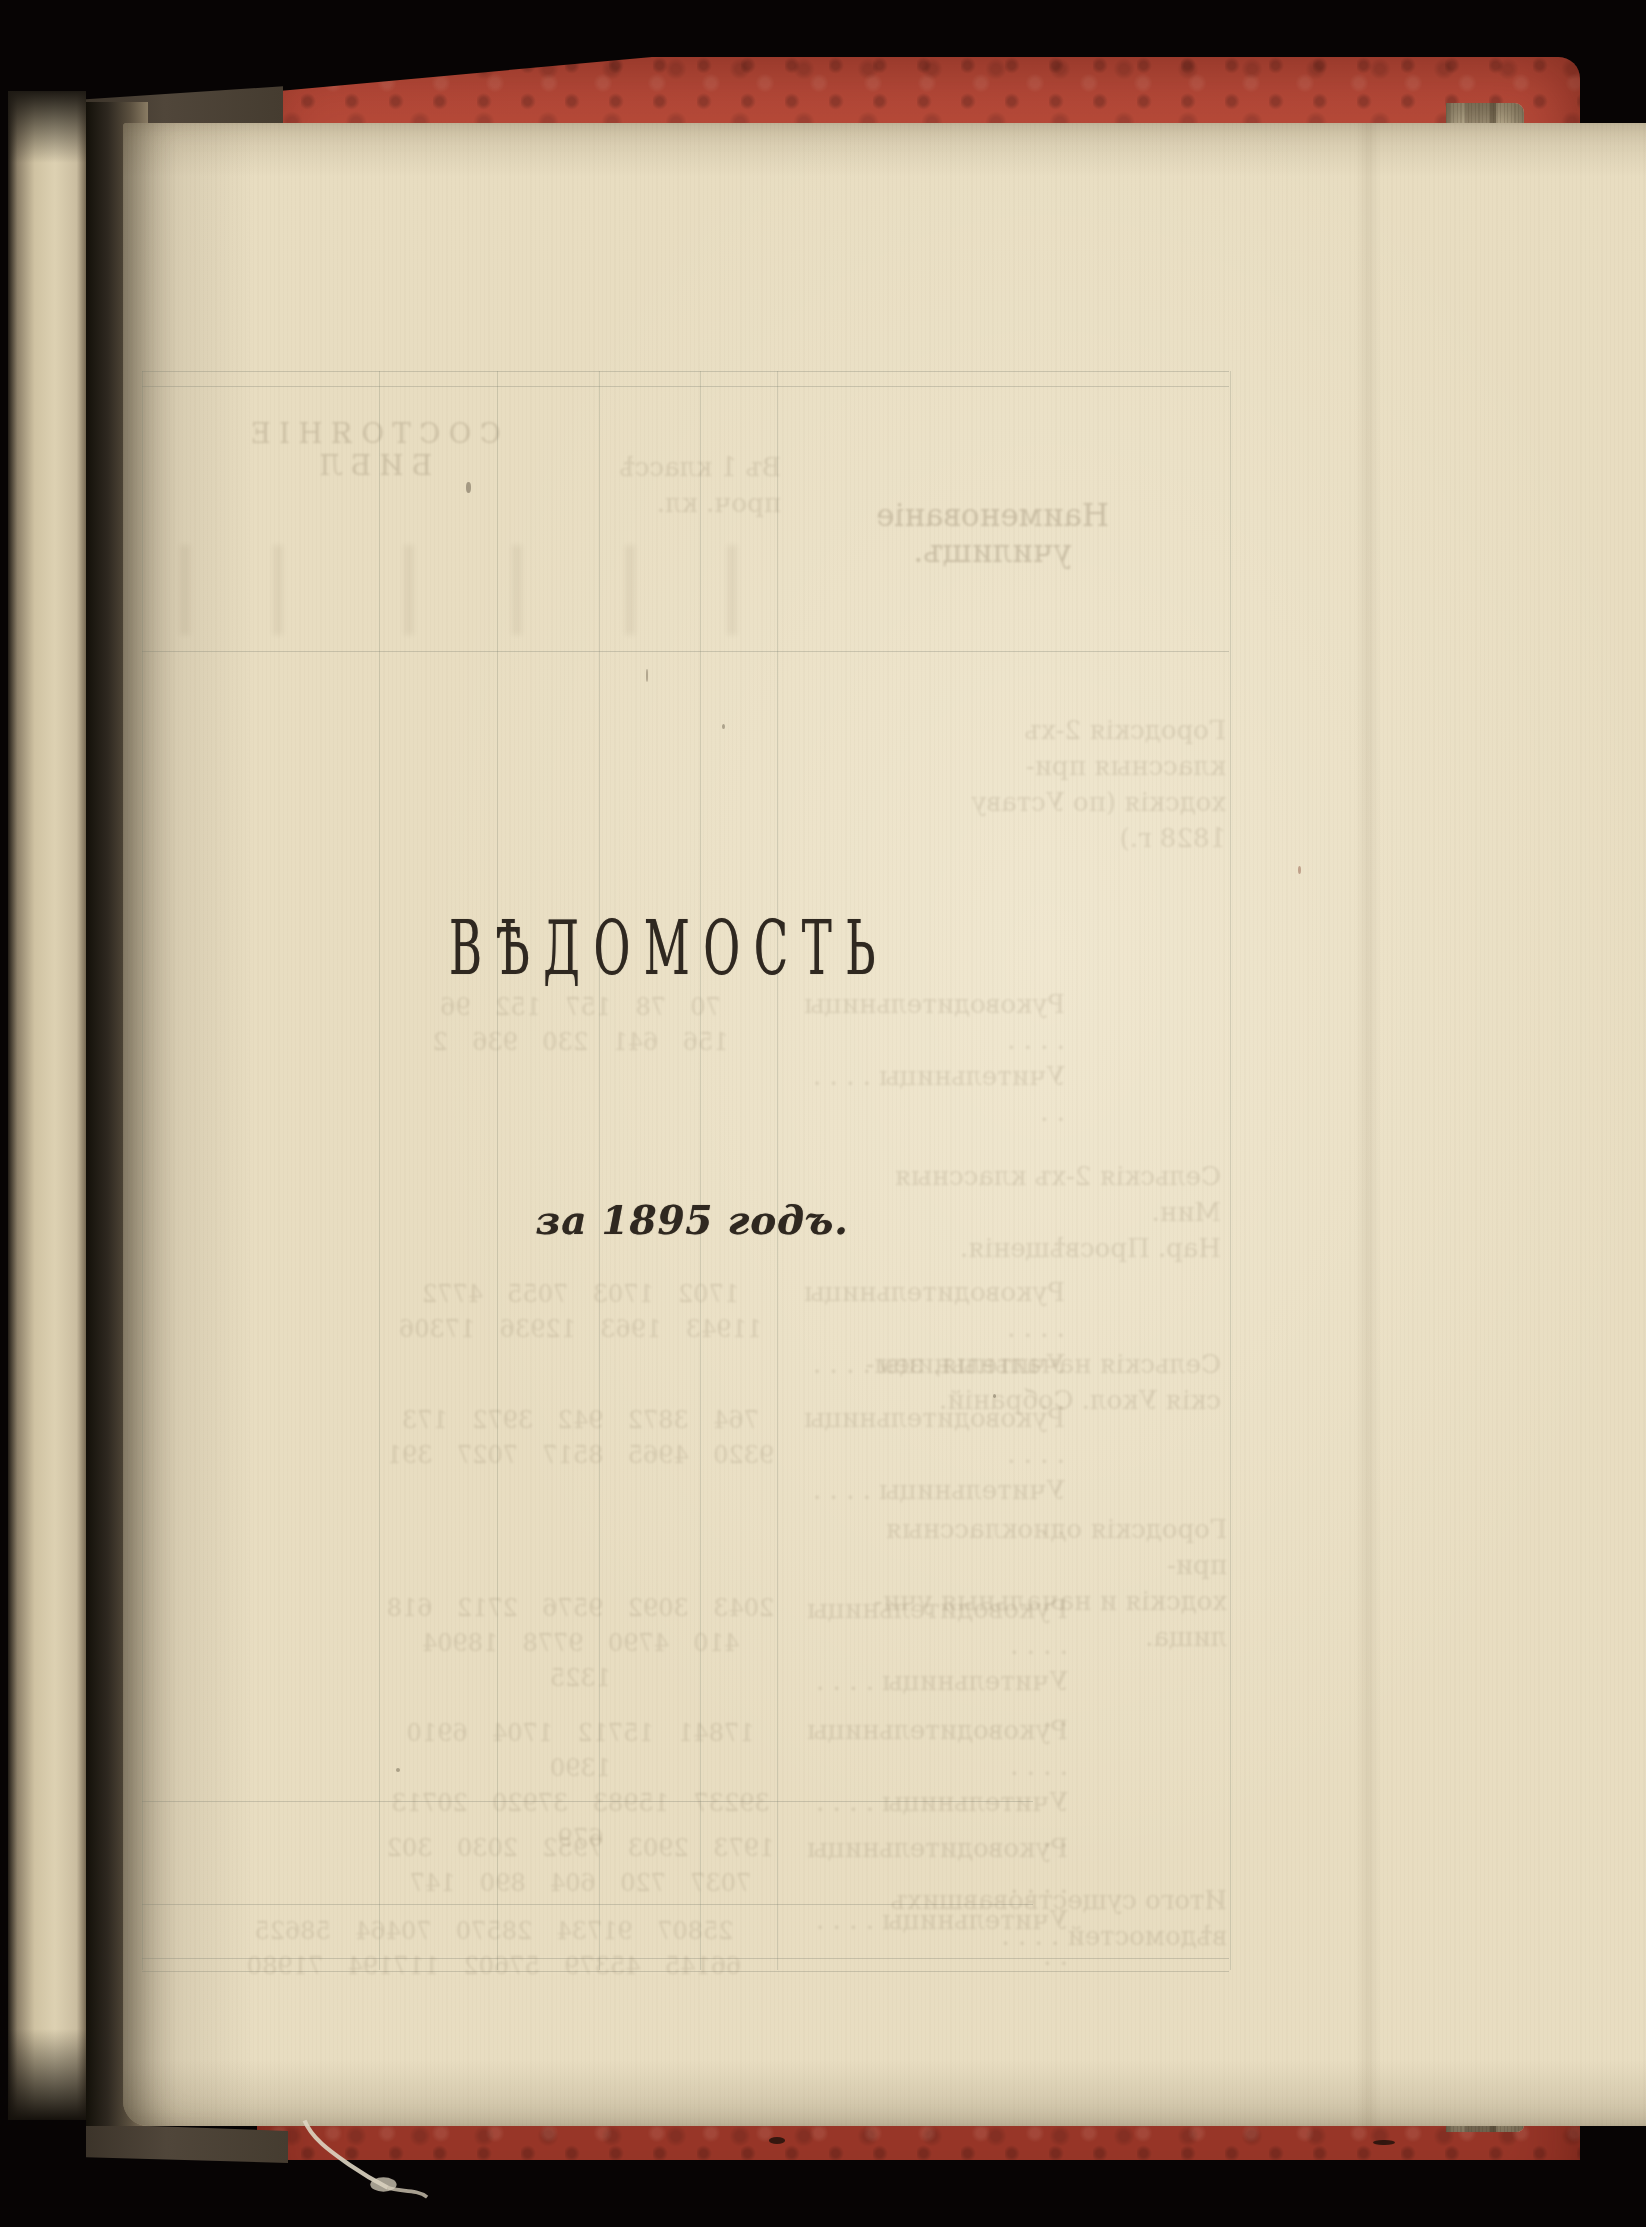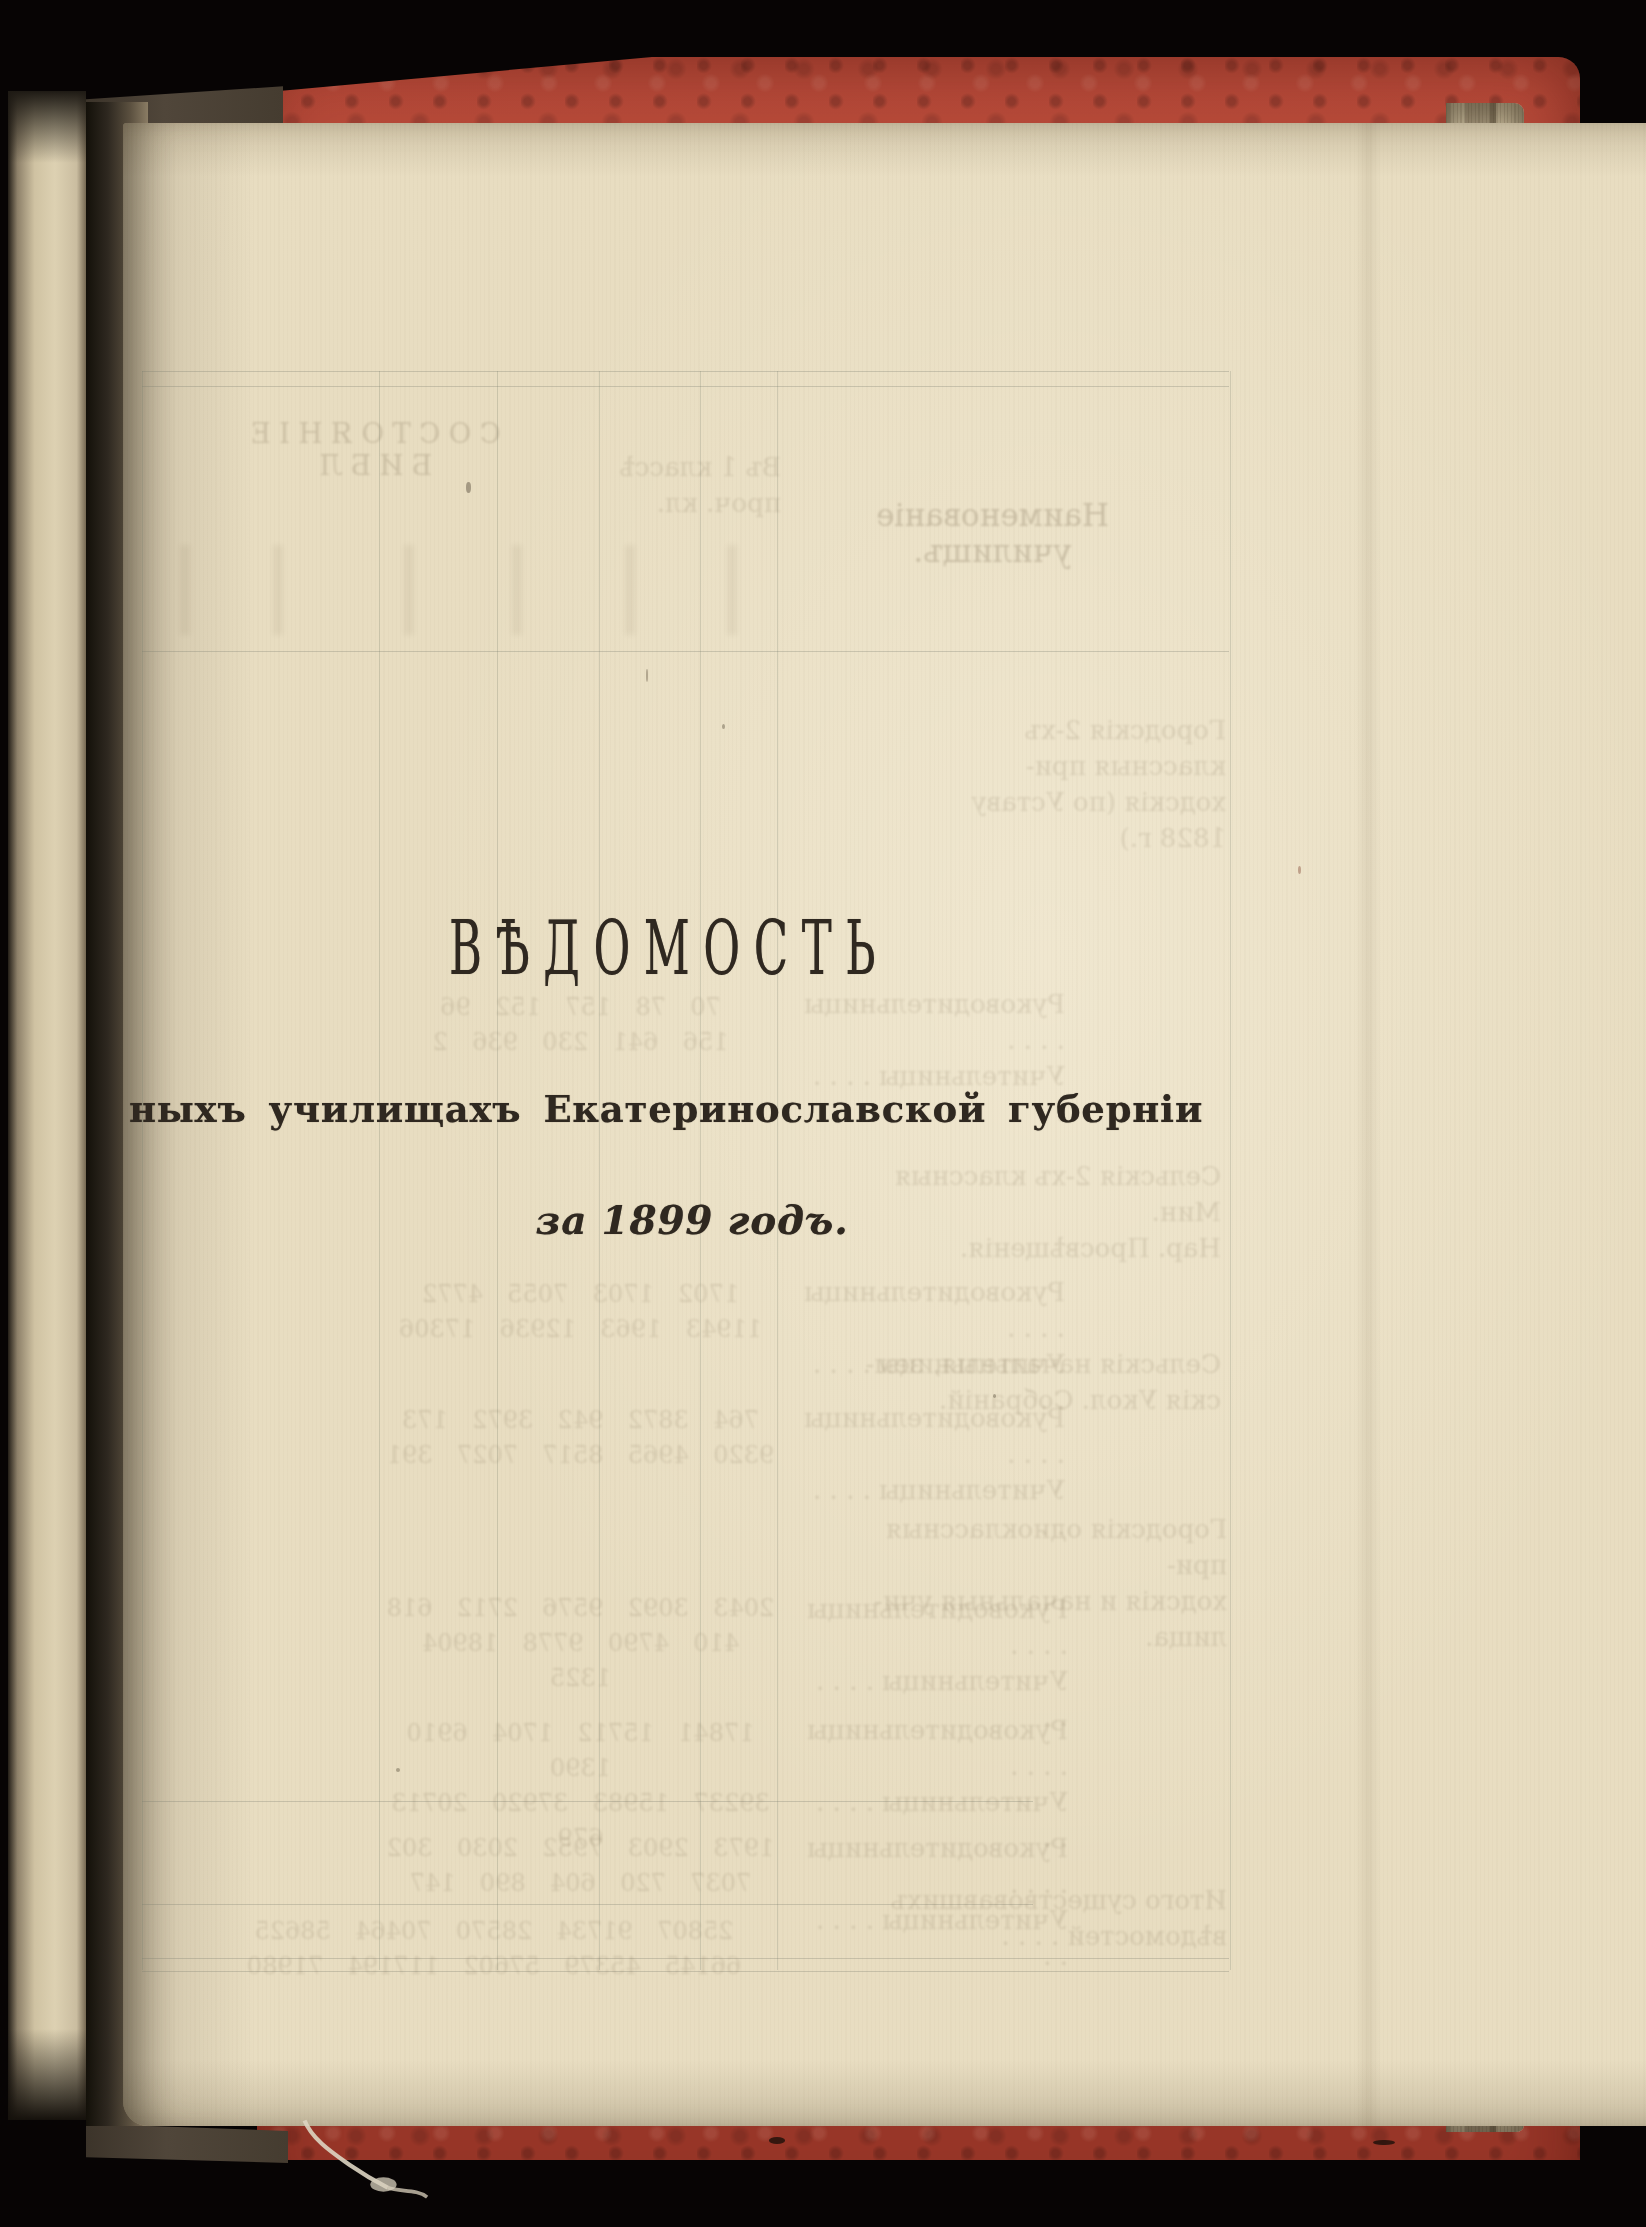--- a/index.html
+++ b/index.html
@@ -204,22 +204,21 @@
           <div>Руководительницы . . . .</div>
           <div>Учительницы  . . . . . .</div>
         </div>
         <div class="gtext glab" style="left: 757px; top: 1759px; width: 347px;">
           <div>Итого существовавшихъ</div>
           <div>вѣдомостей . . . .</div>
         </div>
       </div>
 
     <div class="abs print main-title">ВѢДОМОСТЬ</div>
-    <div class="abs print sub2">ныхъ училищахъ Екатеринославской губерніи</div>
-    <div class="abs print year">за 1899 годъ.</div>
+    <div class="abs print year">за 1895 годъ.</div>
   <div class="speck" style="left: 343px; top: 359px; width: 5.4px; height: 10.8px; background: rgb(58, 47, 34);"></div>
       <div class="speck" style="left: 523px; top: 546px; width: 2.4px; height: 13px; background: rgb(87, 74, 54);"></div>
       <div class="speck" style="left: 599px; top: 601px; width: 3px; height: 5.4px; background: rgb(74, 63, 46);"></div>
       <div class="speck" style="left: 1175px; top: 743px; width: 3px; height: 7.8px; background: rgb(122, 59, 40);"></div>
       <div class="speck" style="left: 273px; top: 1645px; width: 4.2px; height: 4.2px; background: rgb(74, 63, 46);"></div>
       <div class="speck" style="left: 870px; top: 1271px; width: 3px; height: 3.6px; background: rgb(74, 63, 46);"></div>
     </div>
 
   <svg class="abs thread" viewBox="0 0 2752 3724" xmlns="http://www.w3.org/2000/svg">
     <path d="M509,3546 C522,3578 556,3600 584,3620 C610,3638 632,3650 648,3658" fill="none" stroke="#ddd5c2" stroke-width="7" opacity="0.9"></path>

